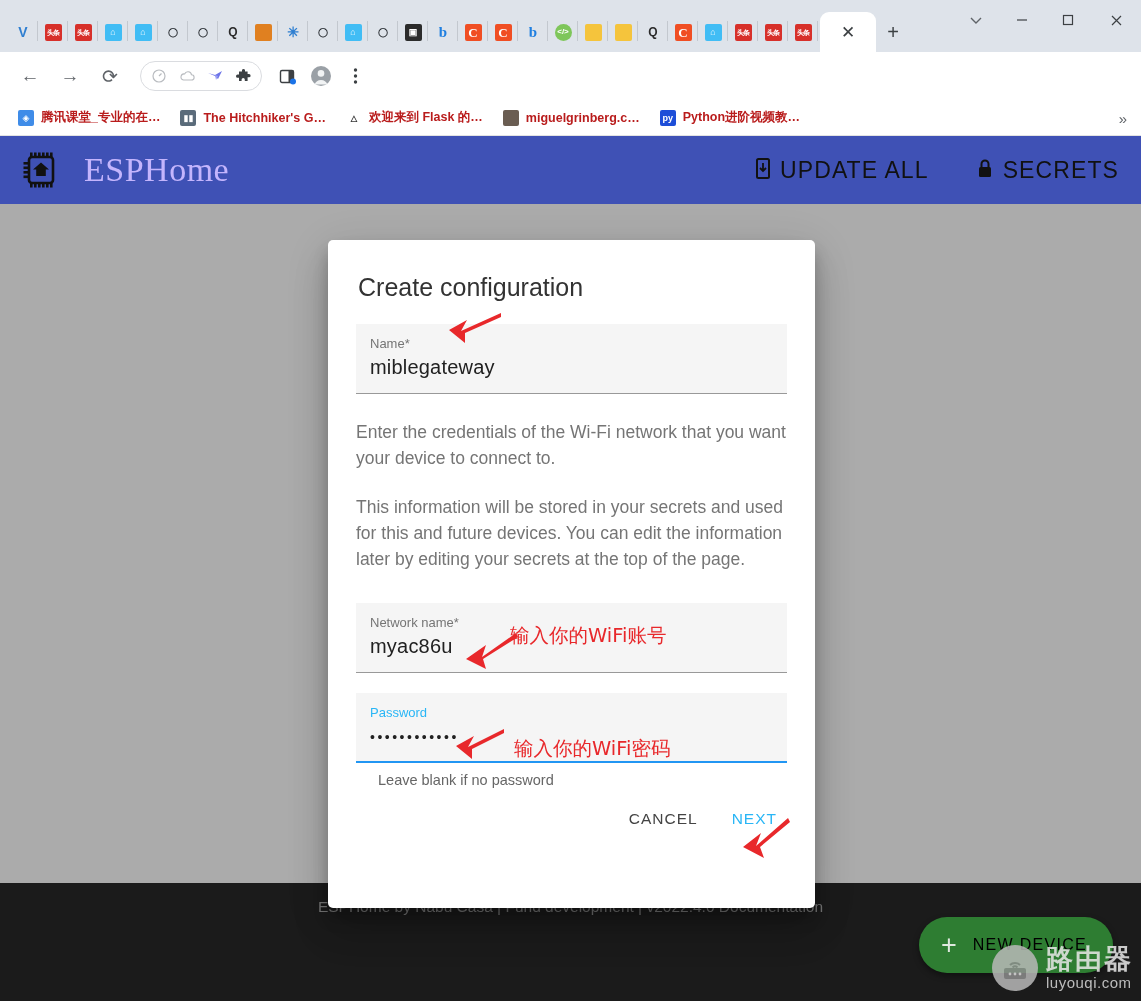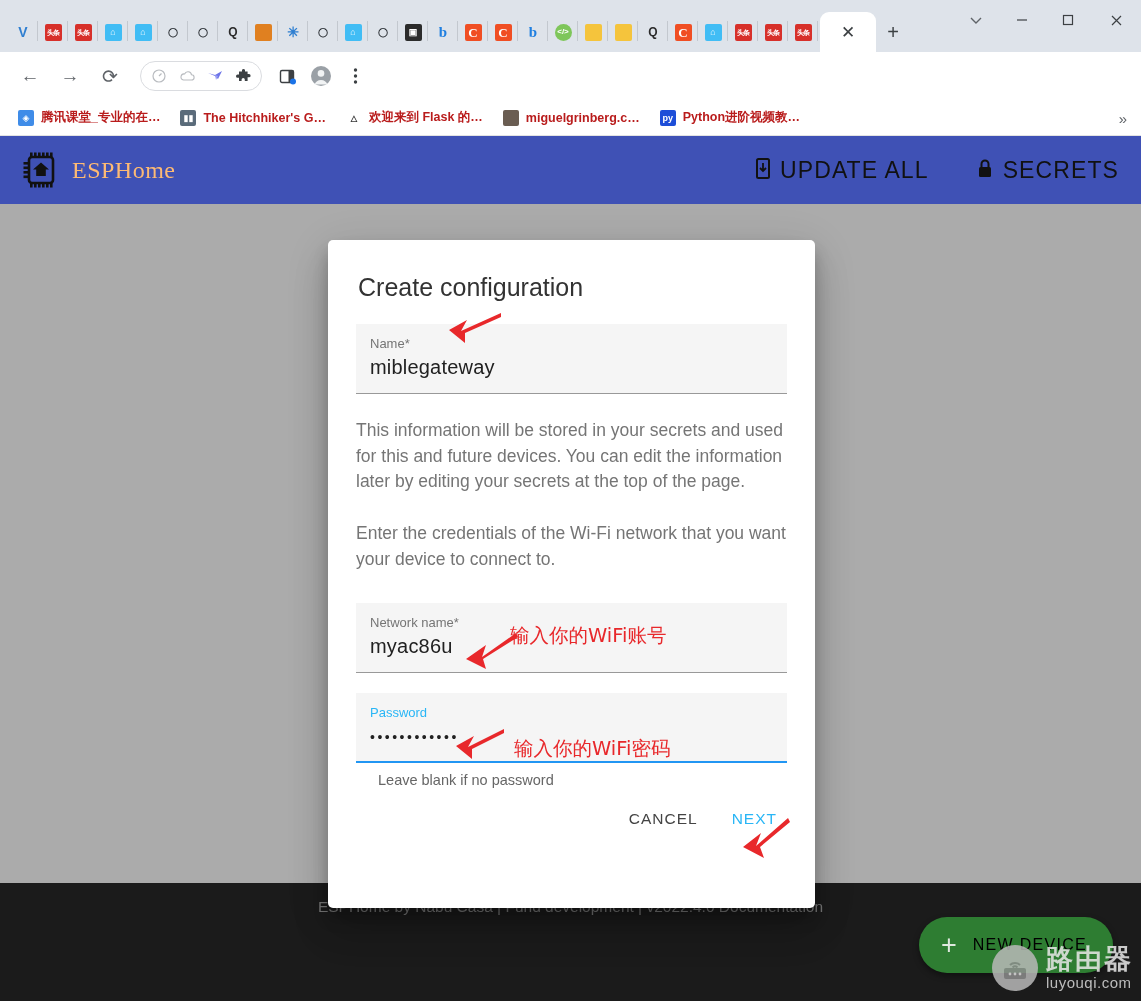--- a/index.html
+++ b/index.html
@@ -114,22 +114,22 @@
   .apptop {
     height: 68px; background: #3f51b5;
     display: flex; align-items: center; padding: 0 22px;
     box-shadow: 0 2px 5px rgba(0,0,0,.26);
   }
   .logo-wrap { display:flex; align-items:center; }
   .chip {
     width: 38px; height: 38px; position: relative;
   }
   .brand {
-    font-family: "Liberation Serif", serif; font-size: 24px; color: #fdba74;
-    margin-left: 12px; letter-spacing: 0.5px;
+    font-family: "Liberation Serif", serif; font-size: 34px; color: #c4b5fd;
+    margin-left: 24px; letter-spacing: 0.5px;
   }
   .apptop-actions { margin-left: auto; display: flex; align-items: center; gap: 48px; }
   .app-action { display:flex; align-items:center; gap: 10px; color:#111; }
   .app-action .lbl { font-size: 23px; letter-spacing: 1.1px; }
 
   .scrim { position: absolute; left:0; top:68px; width: 1141px; height: 747px; background: #ababab; }
   .footer {
     position: absolute; left: 0; top: 747px; width: 1141px; height: 118px; background: #1b1b1b;
     color: #777; font-size: 15.5px; display: flex; justify-content: center; padding-top: 15px;
   }
@@ -473,22 +473,22 @@
     <div class="dialog">
       <div class="dlg-title">Create configuration</div>
 
       <div class="dlg-body">
 
         <div class="field">
           <div class="flabel">Name*</div>
           <div class="fvalue">miblegateway</div>
         </div>
 
+        <div class="para">Enter the credentials of the Wi-Fi network that you want your device to connect to.</div>
         <div class="para p2">This information will be stored in your secrets and used for this and future devices. You can edit the information later by editing your secrets at the top of the page.</div>
-        <div class="para">Enter the credentials of the Wi-Fi network that you want your device to connect to.</div>
 
         <div class="field" style="margin-top:30px">
           <div class="flabel">Network name*</div>
           <div class="fvalue">myac86u</div>
         </div>
 
         <div class="field focused" style="margin-top:20px">
           <div class="flabel">Password</div>
           <div class="fdots">••••••••••••</div>
         </div>

